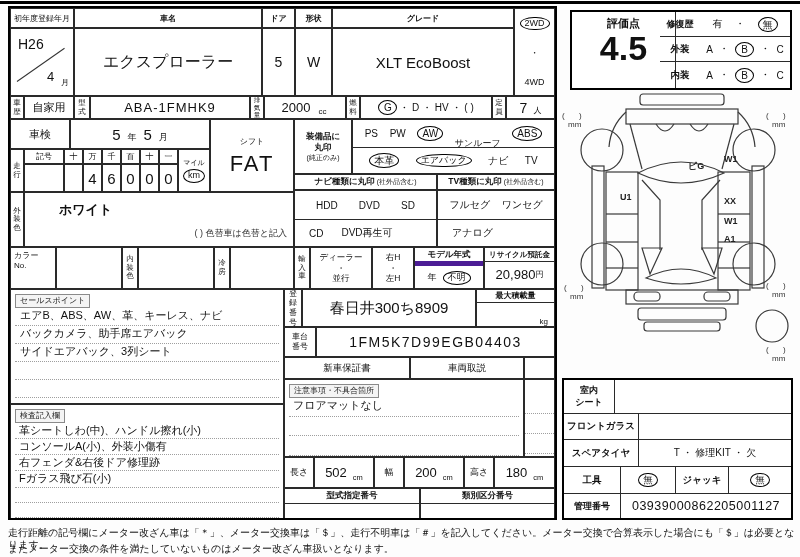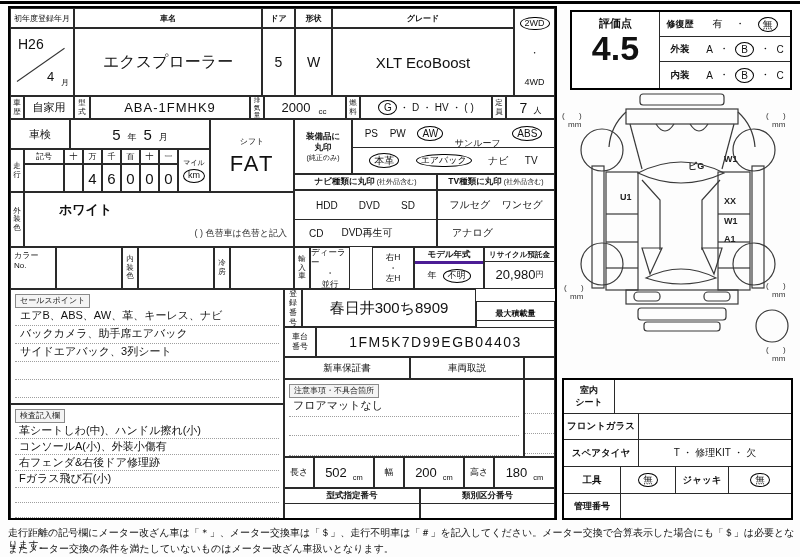--- a/index.html
+++ b/index.html
@@ -231,32 +231,32 @@
     </div>
   <div class="c" style="left:128px;top:239px;width:76px;height:42px;"></div>
   <div class="c vt" style="left:204px;top:239px;width:16px;height:42px;">
       <span>冷房</span>
     </div>
   <div class="c" style="left:220px;top:239px;width:64px;height:42px;"></div>
 
   <div class="c vt" style="left:284px;top:239px;width:16px;height:42px;">
       <span>輸入車</span>
     </div>
-  <div class="c col" style="left:300px;top:239px;width:40px;height:42px;font-size:8.5px;line-height:1.25;">
+  <div class="c col" style="left:300px;top:239px;width:62px;height:42px;font-size:8.5px;line-height:1.25;">
     <span>ディーラー</span>
     <span>・</span>
     <span>並行</span>
   </div>
   <div class="c col" style="left:362px;top:239px;width:42px;height:42px;font-size:8.5px;line-height:1.25;">
     <span>右H</span>
     <span>・</span>
     <span>左H</span>
   </div>
   <div class="c col" style="left:404px;top:239px;width:70px;height:42px;justify-content:flex-start;">
-    <div style="width:100%;border-bottom:3px solid #4c1d95;font-size:8.5px;font-weight:bold;text-align:center;line-height:13px;">モデル年式</div>
+    <div style="width:100%;border-bottom:5px solid #4c1d95;font-size:8.5px;font-weight:bold;text-align:center;line-height:13px;">モデル年式</div>
     <div style="display:flex;align-items:center;gap:6px;margin-top:5px;font-size:9px;">
       <span>年</span>
       <span class="circ">不明</span>
     </div>
   </div>
   <div class="c col" style="left:474px;top:239px;width:71px;height:42px;justify-content:flex-start;">
     <div style="width:100%;border-bottom:1px solid #2a2a2a;font-size:7.5px;font-weight:bold;text-align:center;line-height:13px;">リサイクル預託金</div>
     <div style="display:flex;align-items:center;gap:0;margin-top:5px;">
       <span style="font-size:13px;">20,980</span>
       <span style="font-size:8px;">円</span>
@@ -271,21 +271,21 @@
     <div class="dotln" style="height:18px;"></div>
     <div class="dotln" style="height:18px;"></div>
   </div>
 
   <div class="c" style="left:274px;top:281px;width:18px;height:38px;font-size:8px;line-height:1.2;text-align:center;padding:0 1px;">
       <span style="word-break:break-all;">登録番号</span>
     </div>
   <div class="c" style="left:292px;top:281px;width:174px;height:38px;font-size:15px;">
       <span>春日井300ち8909</span>
     </div>
-  <div class="c col" style="left:466px;top:281px;width:79px;height:38px;justify-content:flex-end;margin-top:12px;">
+  <div class="c col" style="left:466px;top:281px;width:79px;height:38px;justify-content:space-between;">
     <div style="width:100%;border-bottom:1px solid #2a2a2a;font-size:8px;font-weight:bold;text-align:center;line-height:12px;">最大積載量</div>
     <span style="align-self:flex-end;margin:8px 6px 0 0;font-size:8px;">kg</span>
   </div>
   <div class="c" style="left:274px;top:319px;width:32px;height:30px;font-size:8px;line-height:1.25;text-align:center;">
       <span style="width:18px;word-break:break-all;">車台番号</span>
     </div>
   <div class="c" style="left:306px;top:319px;width:239px;height:30px;font-size:14px;letter-spacing:1.5px;">
       <span>1FM5K7D99EGB04403</span>
     </div>
 
@@ -345,21 +345,21 @@
       <span>型式指定番号</span>
     </div>
   <div class="c bold" style="left:410px;top:480px;width:135px;height:15px;font-size:8.5px;border-bottom:none;">
       <span>類別区分番号</span>
     </div>
   <div class="c" style="left:274px;top:495px;width:136px;height:15px;border-bottom:none;"></div>
   <div class="c" style="left:410px;top:495px;width:135px;height:15px;border-bottom:none;"></div>
 </div>
 
 <div class="abs" style="left:570px;top:10px;width:222px;height:80px;border:2px solid #000;background:#fff;">
-  <div class="abs col" style="left:0;top:0;width:88px;height:76px;border-right:1px solid #2a2a2a;display:flex;align-items:center;justify-content:flex-start;">
+  <div class="abs col" style="left:0;top:0;width:104px;height:76px;border-right:1px solid #2a2a2a;display:flex;align-items:center;justify-content:flex-start;">
     <span style="font-size:11px;font-weight:bold;margin-top:4px;">評価点</span>
     <span style="font-size:34px;font-weight:bold;line-height:1.05;">4.5</span>
   </div>
   <div class="abs" style="left:88px;top:0;width:130px;height:25px;border-bottom:1px solid #2a2a2a;display:flex;align-items:center;">
     <span style="width:40px;text-align:center;font-size:9px;font-weight:bold;">修復歴</span>
     <span style="flex:1;display:flex;justify-content:space-evenly;align-items:center;font-size:10px;">
       <span>有</span>
       <span>・</span>
       <span class="circ">無</span>
     </span>
@@ -455,17 +455,18 @@
     <span style="width:54px;border-right:1px solid #2a2a2a;display:flex;align-items:center;justify-content:center;">
         <span class="circ" style="font-size:9.5px;">無</span>
       </span>
     <span style="width:52px;border-right:1px solid #2a2a2a;display:flex;align-items:center;justify-content:center;font-size:9.5px;font-weight:bold;">ジャッキ</span>
     <span style="flex:1;display:flex;align-items:center;justify-content:center;">
         <span class="circ" style="font-size:9.5px;">無</span>
       </span>
   </div>
   <div class="abs" style="left:0;top:114px;width:227px;height:24px;display:flex;align-items:center;">
     <span style="width:56px;border-right:1px solid #2a2a2a;align-self:stretch;display:flex;align-items:center;justify-content:center;font-size:9px;font-weight:bold;">管理番号</span>
+    <span style="flex:1;text-align:center;font-size:12.5px;letter-spacing:0.5px;">03939000862205001127</span>
   </div>
 </div>
 
 <div class="abs" style="left:8px;top:527px;width:788px;font-size:10px;line-height:1.2;color:#111;">走行距離の記号欄にメーター改ざん車は「＊」、メーター交換車は「＄」、走行不明車は「＃」を記入してください。メーター交換で合算表示した場合にも「＄」は必要となります。</div>
 <div class="abs" style="left:8px;top:543px;width:788px;font-size:10px;line-height:1.2;color:#111;">またメーター交換の条件を満たしていないものはメーター改ざん車扱いとなります。</div>
 
 </body></html>

